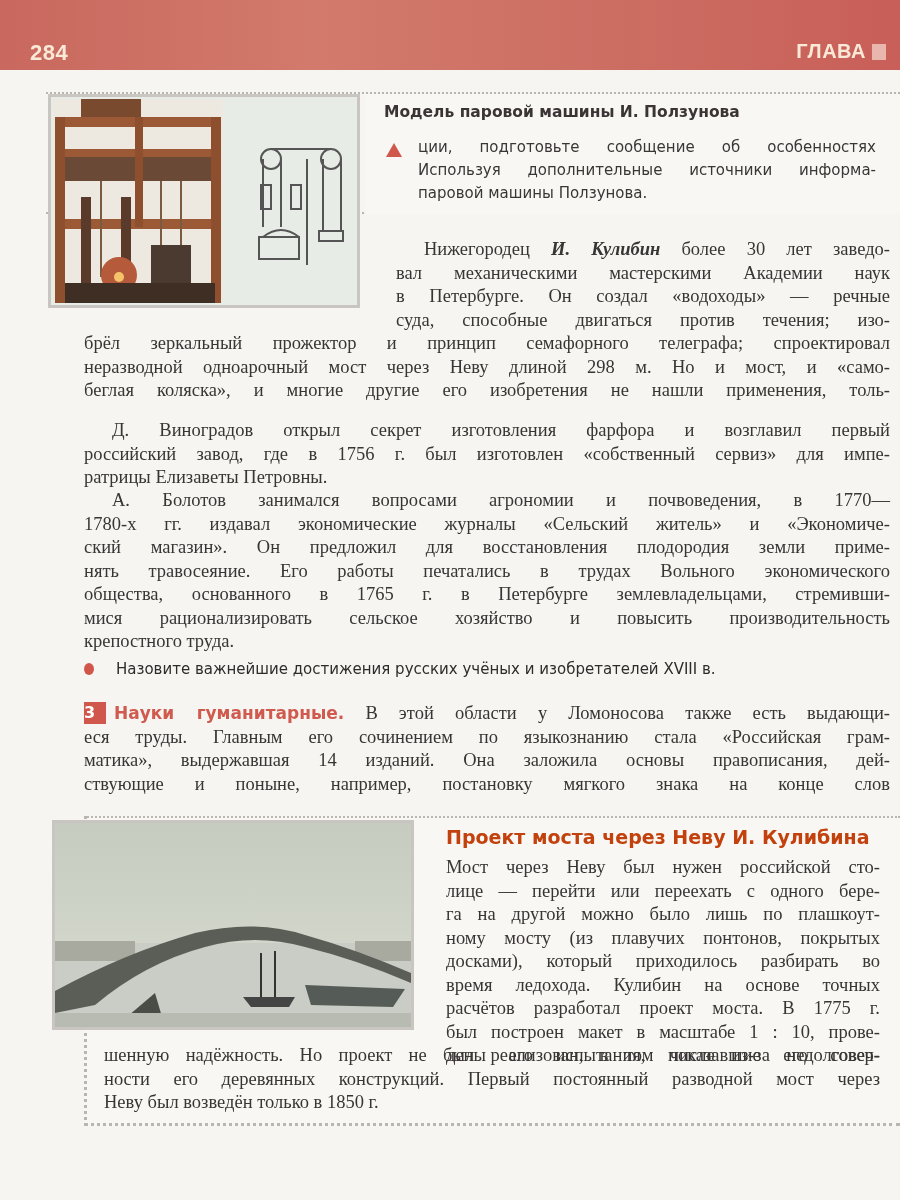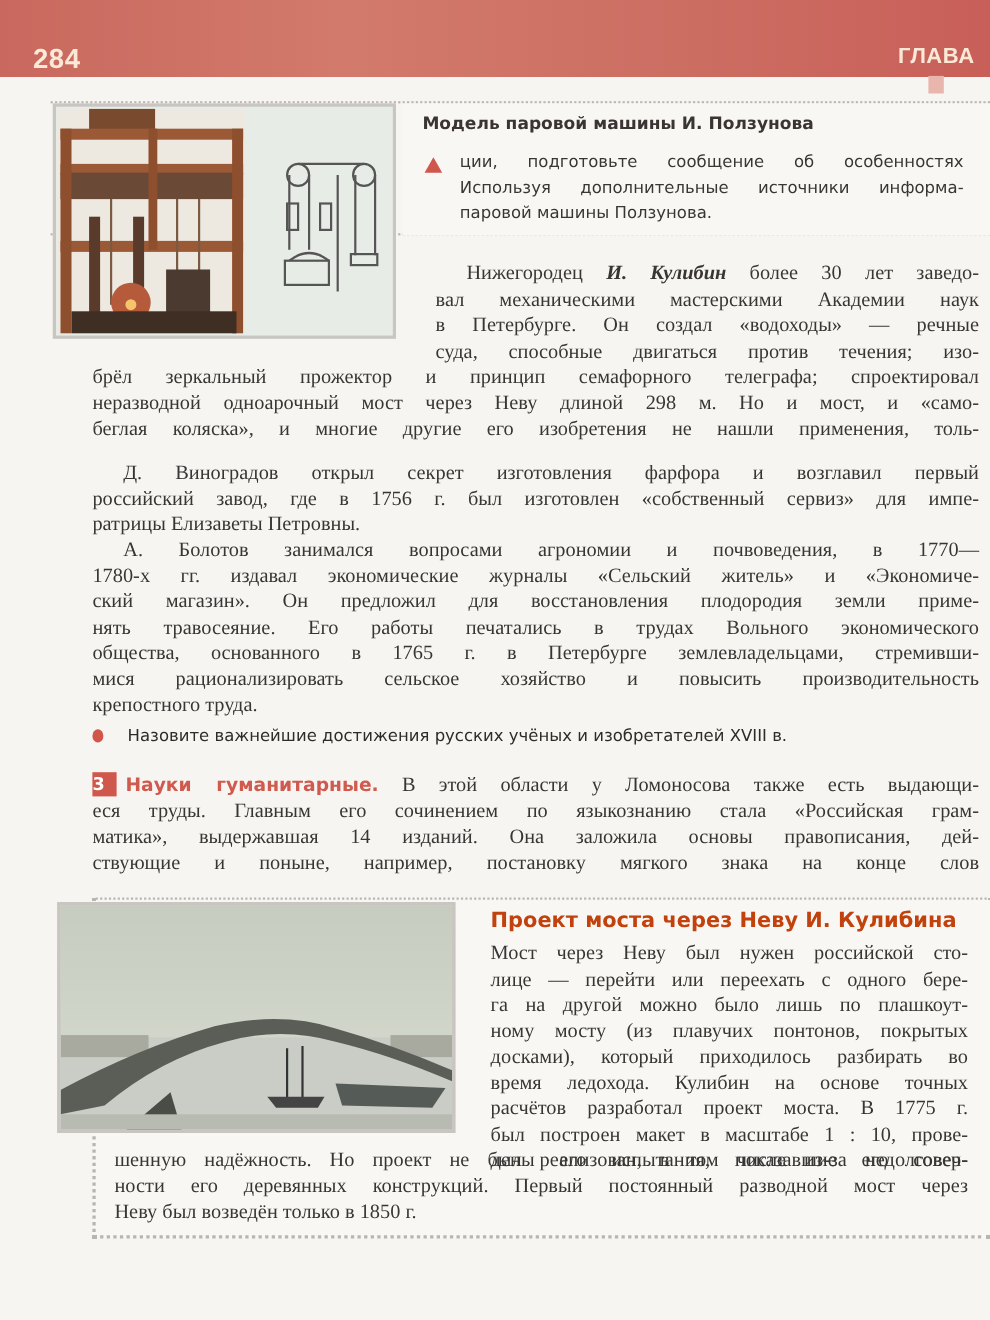--- a/index.html
+++ b/index.html
@@ -10,27 +10,27 @@
     color: #3a3636;
     position: relative;
   }
   .header-band {
     position: absolute; left: 0; top: 0; width: 900px; height: 70px;
     background: linear-gradient(90deg, #c9685e 0%, #d27a6c 35%, #cc6d62 70%, #c85f58 100%);
   }
   .page-number {
     position: absolute; left: 30px; top: 40px;
     font-family: "Liberation Sans", "DejaVu Sans", sans-serif;
-    font-weight: bold; font-size: 25px; color: #fbe9d8; letter-spacing: 0.5px;
+    font-weight: bold; font-size: 22px; color: #fbe9d8; letter-spacing: 0.5px;
   }
   .chapter-label {
     position: absolute; right: 14px; top: 40px;
     font-family: "Liberation Sans", "DejaVu Sans", sans-serif;
     font-weight: bold; font-size: 20px; color: #fbe9d8; letter-spacing: 0.5px;
-    display: flex; align-items: center; gap: 6px; flex-direction: column;
+    display: flex; align-items: center; gap: 6px;
   }
   .chapter-box { width: 14px; height: 16px; background: #e8b6ac; display: inline-block; }
 
   
   .fig1-frame {
     position: absolute; left: 46px; top: 92px; width: 854px; height: 122px;
     border-top: 2px dotted #b9b6b2; border-bottom: 2px dotted #b9b6b2;
   }
   .fig1-image {
     position: absolute; left: 48px; top: 94px; width: 312px; height: 214px;

